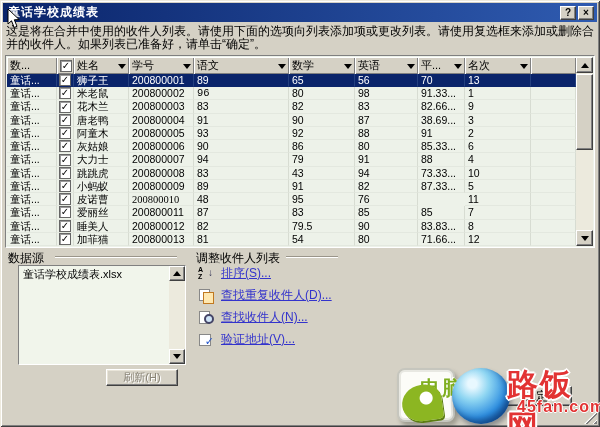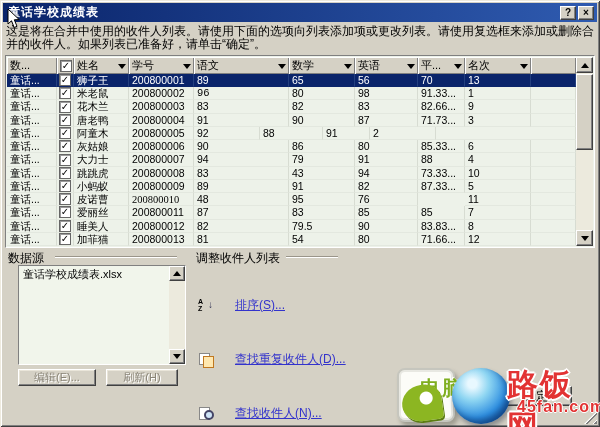--- a/index.html
+++ b/index.html
@@ -94,21 +94,21 @@
   
   .btn{
     position:absolute;background:#d5d1c5;box-sizing:border-box;
     border:1px solid;border-color:#fff #404040 #404040 #fff;
     box-shadow:inset -1px -1px 0 #808080, inset 1px 1px 0 #e9e5d9;
     font-size:11px;font-family:inherit;color:#000;text-align:center;padding:0;
   }
   .btn.disabled{color:#8a8578;text-shadow:1px 1px 0 #fff;}
   
   .linkcol{position:absolute;left:198px;top:266px;display:flex;flex-direction:column;gap:7px;}
-  .linkrow{display:flex;align-items:center;gap:21px;height:15px;margin-top:32px;}
+  .linkrow{display:flex;align-items:center;gap:7px;height:15px;}
   .licon{width:16px;height:15px;position:relative;flex:none;}
   .link{font-size:12px;color:#3333cc;text-decoration:underline;white-space:nowrap;}
   .icon-sort-icon::before{
     content:"A\A Z";white-space:pre;position:absolute;left:0;top:0;
     font-size:7px;line-height:7px;font-weight:bold;color:#000;
   }
   .icon-sort-icon::after{content:"↓";position:absolute;right:1px;top:1px;font-size:10px;color:#335;}
   .icon-filter-icon::before{
     content:"";position:absolute;left:1px;top:2px;width:0;height:0;
     border-left:7px solid transparent;border-right:7px solid transparent;border-top:6px solid #d8a020;
@@ -283,31 +283,32 @@
         <div class="trow">
           <div class="tcell" style="width: 50px; flex: 0 0 auto;">童话...</div>
           <div class="tcell cbcell" style="width: 17px; flex: 0 0 auto;">
             <span class="cb">✓</span>
           </div>
           <div class="tcell" style="width: 55px; flex: 0 0 auto;">唐老鸭</div>
           <div class="tcell" style="width: 65px; flex: 0 0 auto;">200800004</div>
           <div class="tcell" style="width: 95px; flex: 0 0 auto;">91</div>
           <div class="tcell" style="width: 66px; flex: 0 0 auto;">90</div>
           <div class="tcell" style="width: 63px; flex: 0 0 auto;">87</div>
-          <div class="tcell" style="width: 47px; flex: 0 0 auto;">71.73...</div>
+          <div class="tcell" style="width: 47px; flex: 0 0 auto;">38.69...</div>
           <div class="tcell" style="width: 66px; flex: 0 0 auto;">3</div>
           <div class="tcell" style="flex: 1 1 0%;"></div>
         </div>
         <div class="trow">
           <div class="tcell" style="width: 50px; flex: 0 0 auto;">童话...</div>
           <div class="tcell cbcell" style="width: 17px; flex: 0 0 auto;">
             <span class="cb">✓</span>
           </div>
           <div class="tcell" style="width: 55px; flex: 0 0 auto;">阿童木</div>
           <div class="tcell" style="width: 65px; flex: 0 0 auto;">200800005</div>
+          <div class="tcell" style="width: 95px; flex: 0 0 auto;">93</div>
           <div class="tcell" style="width: 66px; flex: 0 0 auto;">92</div>
           <div class="tcell" style="width: 63px; flex: 0 0 auto;">88</div>
           <div class="tcell" style="width: 47px; flex: 0 0 auto;">91</div>
           <div class="tcell" style="width: 66px; flex: 0 0 auto;">2</div>
           <div class="tcell" style="flex: 1 1 0%;"></div>
         </div>
         <div class="trow">
           <div class="tcell" style="width: 50px; flex: 0 0 auto;">童话...</div>
           <div class="tcell cbcell" style="width: 17px; flex: 0 0 auto;">
             <span class="cb">✓</span>
@@ -442,21 +443,20 @@
     <div class="lb-scroll">
       <div class="sbtn up">
           <span class="tri-up"></span>
         </div>
       <div class="sbtn down">
           <span class="tri-down"></span>
         </div>
     </div>
   </div>
 
-  <button class="btn disabled" style="left:18px;top:369px;width:78px;height:17px;">编辑(E)...</button>
   <button class="btn disabled" style="left:106px;top:369px;width:72px;height:17px;">刷新(H)</button>
 
   <div class="linkcol" id="linkcol">
       <div class="linkrow">
         <span class="licon icon-sort-icon"></span>
         <a class="link">排序(S)...</a>
       </div>
       <div class="linkrow">
         <span class="licon icon-find-duplicates-icon"></span>
         <a class="link">查找重复收件人(D)...</a>

